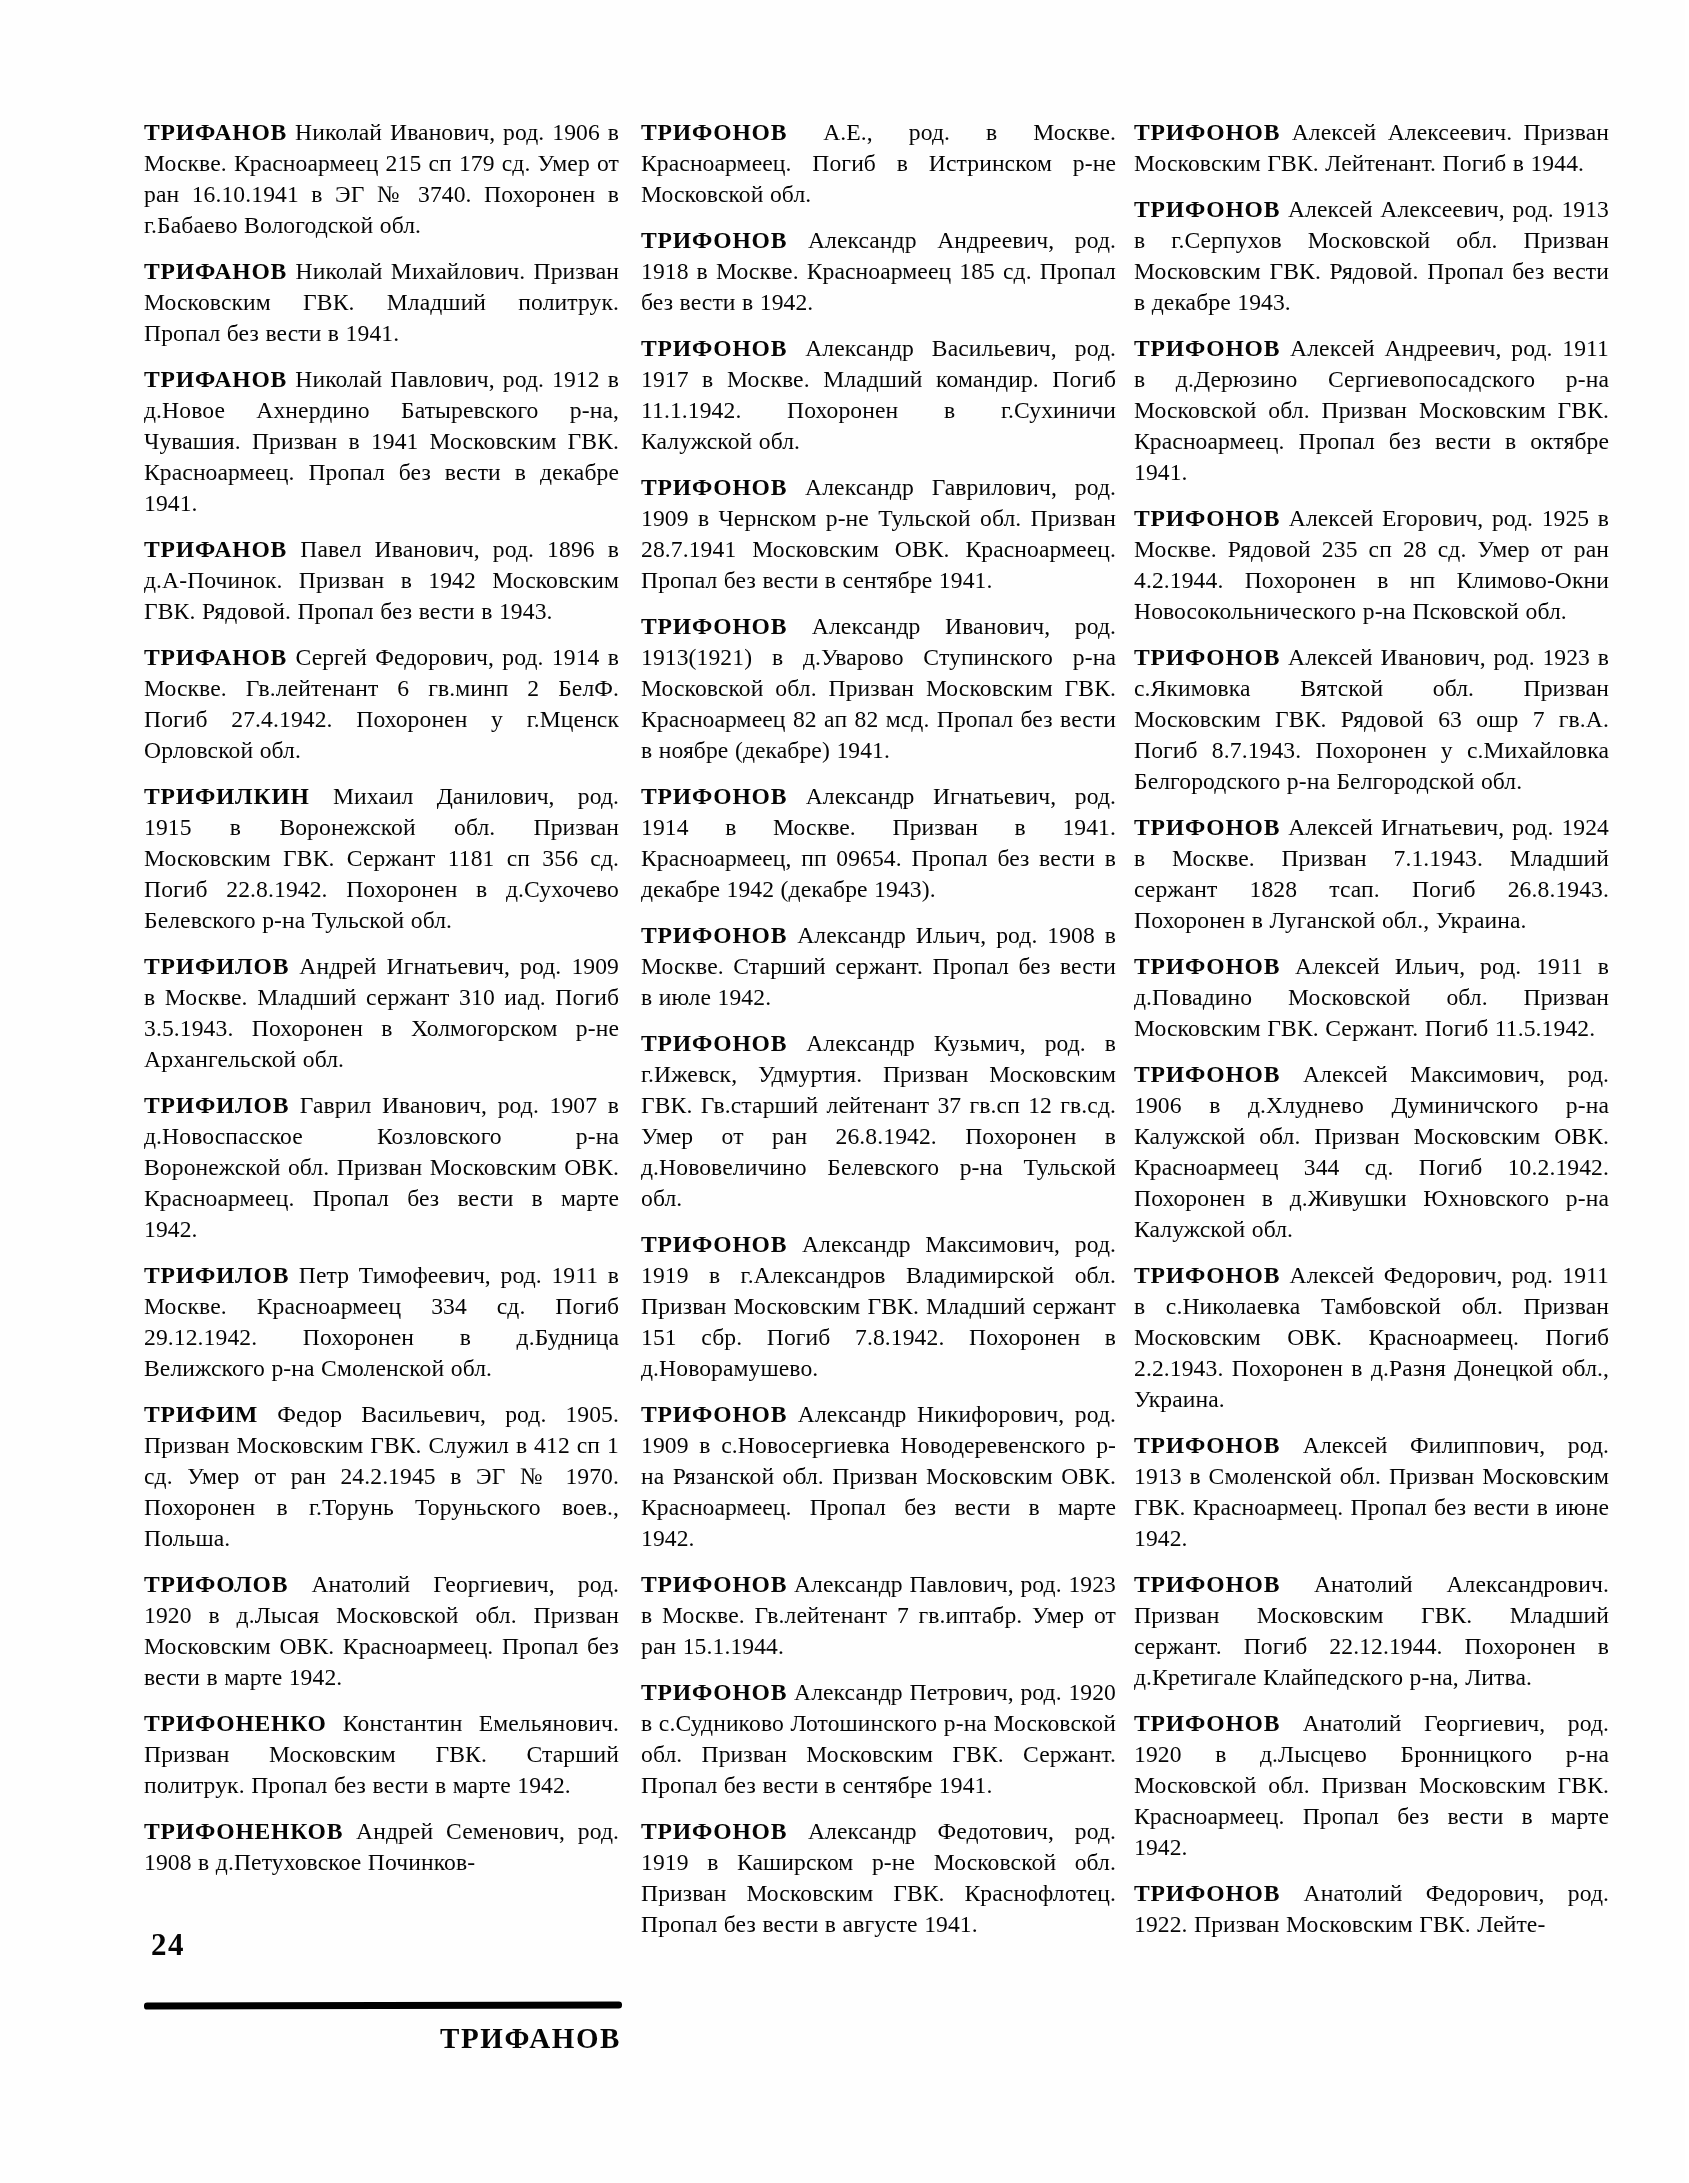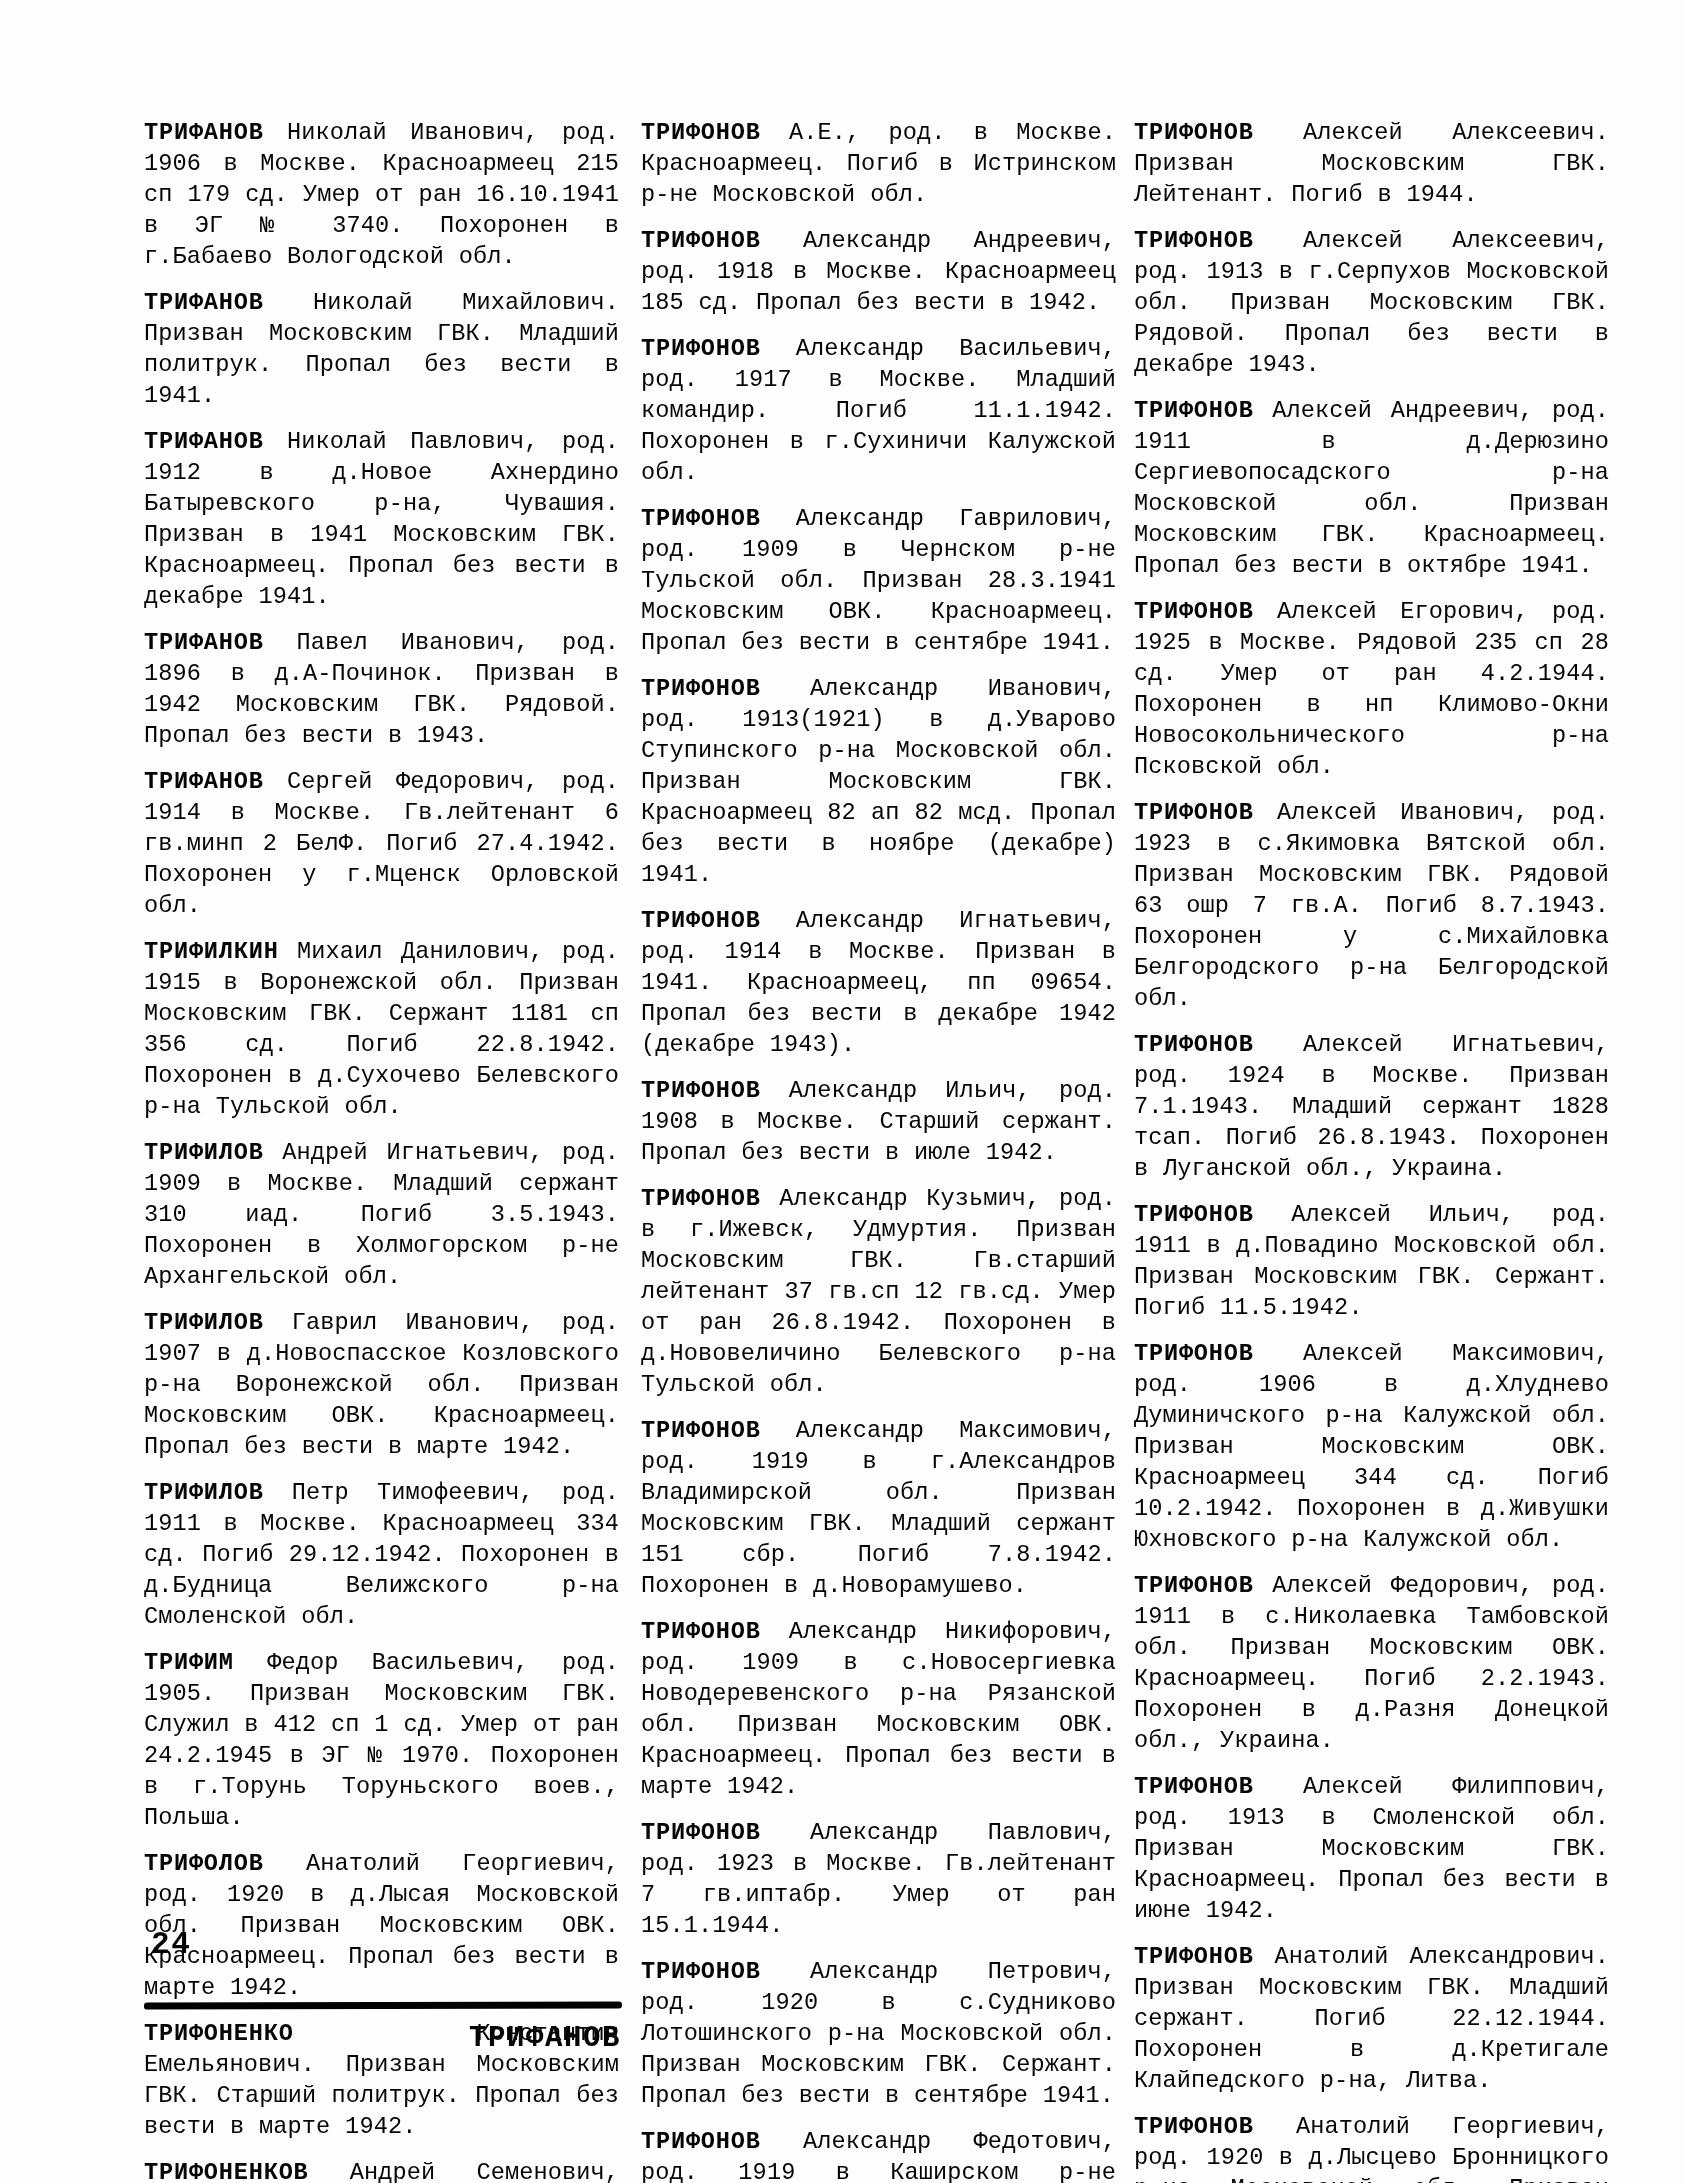--- a/index.html
+++ b/index.html
@@ -6,21 +6,21 @@
     margin: 0;
     padding: 0;
     background: #ffffff;
   }
   .page {
     position: relative;
     width: 1685px;
     height: 2183px;
     background: #fefefe;
     overflow: hidden;
-    font-family: Liberation Mono, monospace;
+    font-family: Liberation Serif, serif;
     color: #050505;
   }
   .col {
     position: absolute;
     top: 117px;
     width: 475px;
   }
   .col-1 { left: 144px; }
   .col-2 { left: 641px; }
   .col-3 { left: 1134px; }
@@ -81,21 +81,21 @@
       <p class="entry"><span class="surname">ТРИФИЛОВ</span> <span>Петр Тимофеевич, род. 1911 в Москве. Красноармеец 334 сд. Погиб 29.12.1942. Похоронен в д.Будница Велижского р-на Смоленской обл.</span></p>
       <p class="entry"><span class="surname">ТРИФИМ</span> <span>Федор Васильевич, род. 1905. Призван Московским ГВК. Служил в 412 сп 1 сд. Умер от ран 24.2.1945 в ЭГ № 1970. Похоронен в г.Торунь Торуньского воев., Польша.</span></p>
       <p class="entry"><span class="surname">ТРИФОЛОВ</span> <span>Анатолий Георгиевич, род. 1920 в д.Лысая Московской обл. Призван Московским ОВК. Красноармеец. Пропал без вести в марте 1942.</span></p>
       <p class="entry"><span class="surname">ТРИФОНЕНКО</span> <span>Константин Емельянович. Призван Московским ГВК. Старший политрук. Пропал без вести в марте 1942.</span></p>
       <p class="entry"><span class="surname">ТРИФОНЕНКОВ</span> <span>Андрей Семенович, род. 1908 в д.Петуховское Починков-</span></p>
     </div>
   <div class="col col-2">
       <p class="entry"><span class="surname">ТРИФОНОВ</span> <span>А.Е., род. в Москве. Красноармеец. Погиб в Истринском р-не Московской обл.</span></p>
       <p class="entry"><span class="surname">ТРИФОНОВ</span> <span>Александр Андреевич, род. 1918 в Москве. Красноармеец 185 сд. Пропал без вести в 1942.</span></p>
       <p class="entry"><span class="surname">ТРИФОНОВ</span> <span>Александр Васильевич, род. 1917 в Москве. Младший командир. Погиб 11.1.1942. Похоронен в г.Сухиничи Калужской обл.</span></p>
-      <p class="entry"><span class="surname">ТРИФОНОВ</span> <span>Александр Гаврилович, род. 1909 в Чернском р-не Тульской обл. Призван 28.3.1941 Московским ОВК. Красноармеец. Пропал без вести в сентябре 1941.</span></p>
+      <p class="entry"><span class="surname">ТРИФОНОВ</span> <span>Александр Гаврилович, род. 1909 в Чернском р-не Тульской обл. Призван 28.7.1941 Московским ОВК. Красноармеец. Пропал без вести в сентябре 1941.</span></p>
       <p class="entry"><span class="surname">ТРИФОНОВ</span> <span>Александр Иванович, род. 1913(1921) в д.Уварово Ступинского р-на Московской обл. Призван Московским ГВК. Красноармеец 82 ап 82 мсд. Пропал без вести в ноябре (декабре) 1941.</span></p>
       <p class="entry"><span class="surname">ТРИФОНОВ</span> <span>Александр Игнатьевич, род. 1914 в Москве. Призван в 1941. Красноармеец, пп 09654. Пропал без вести в декабре 1942 (декабре 1943).</span></p>
       <p class="entry"><span class="surname">ТРИФОНОВ</span> <span>Александр Ильич, род. 1908 в Москве. Старший сержант. Пропал без вести в июле 1942.</span></p>
       <p class="entry"><span class="surname">ТРИФОНОВ</span> <span>Александр Кузьмич, род. в г.Ижевск, Удмуртия. Призван Московским ГВК. Гв.старший лейтенант 37 гв.сп 12 гв.сд. Умер от ран 26.8.1942. Похоронен в д.Нововеличино Белевского р-на Тульской обл.</span></p>
       <p class="entry"><span class="surname">ТРИФОНОВ</span> <span>Александр Максимович, род. 1919 в г.Александров Владимирской обл. Призван Московским ГВК. Младший сержант 151 сбр. Погиб 7.8.1942. Похоронен в д.Новорамушево.</span></p>
       <p class="entry"><span class="surname">ТРИФОНОВ</span> <span>Александр Никифорович, род. 1909 в с.Новосергиевка Новодеревенского р-на Рязанской обл. Призван Московским ОВК. Красноармеец. Пропал без вести в марте 1942.</span></p>
       <p class="entry"><span class="surname">ТРИФОНОВ</span> <span>Александр Павлович, род. 1923 в Москве. Гв.лейтенант 7 гв.иптабр. Умер от ран 15.1.1944.</span></p>
       <p class="entry"><span class="surname">ТРИФОНОВ</span> <span>Александр Петрович, род. 1920 в с.Судниково Лотошинского р-на Московской обл. Призван Московским ГВК. Сержант. Пропал без вести в сентябре 1941.</span></p>
       <p class="entry"><span class="surname">ТРИФОНОВ</span> <span>Александр Федотович, род. 1919 в Каширском р-не Московской обл. Призван Московским ГВК. Краснофлотец. Пропал без вести в августе 1941.</span></p>
     </div>

